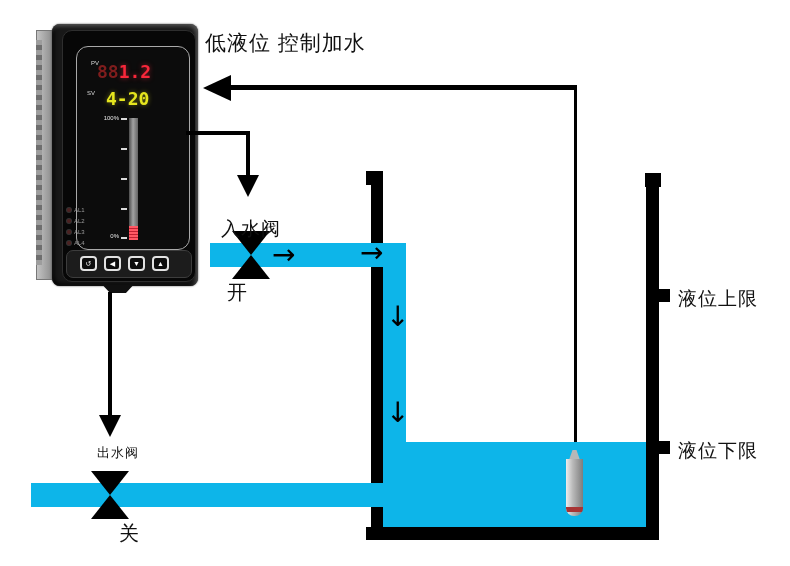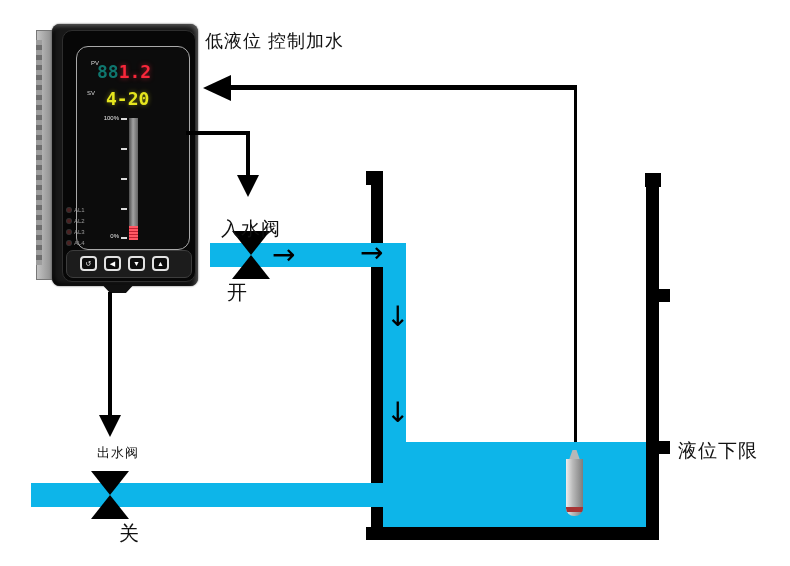--- a/index.html
+++ b/index.html
@@ -29,21 +29,21 @@
             box-shadow:inset 0 0 0 1px #777;}
   .dev-fins{left:36px;top:40px;width:6px;height:225px;
             background:repeating-linear-gradient(180deg,#9d9d9d 0 5px,#6e6e6e 5px 10px);}
   .dev-body{left:52px;top:24px;width:146px;height:262px;background:#181818;border-radius:8px;
             box-shadow:inset -2px 2px 4px rgba(170,170,170,.45), inset 2px -2px 4px rgba(0,0,0,.9), 0 0 2px #444;}
   .dev-inset{left:62px;top:30px;width:134px;height:252px;background:#070707;border-radius:10px;
              border:1px solid #2e2e2e;box-sizing:border-box;}
   .dev-display{left:76px;top:46px;width:114px;height:204px;background:#0c0c0c;border:1px solid #a9a9a9;
                border-radius:12px;box-sizing:border-box;}
   .seg{font-family:"DejaVu Sans Mono",monospace;font-weight:bold;font-size:18px;line-height:20px;}
-  .seg-ghost{color:#0f766e;}
+  .seg-ghost{color:#7f1d1d;}
   .seg-pv{color:var(--pv,#f8273a);text-shadow:0 0 5px rgba(255,40,60,.55);}
   .seg-sv{color:var(--sv,#e6e61e);text-shadow:0 0 5px rgba(230,230,30,.45);margin-left:9px;}
   .tinylab{font-size:6px;color:#d8d8d8;letter-spacing:0;}
   .bar-track{left:129px;top:118px;width:9px;height:122px;
              background:linear-gradient(90deg,#4d4d4d,#a2a2a2 45%,#636363);}
   .bar-red{position:absolute;left:0;bottom:0;width:100%;height:14px;
            background:repeating-linear-gradient(180deg,#ff5864 0 2px,#c02031 2px 3px);}
   .tick{left:121px;width:6px;height:2px;background:#dadada;}
   .scale-lab{font-size:6px;color:#e6e6e6;}
   .alarm-row{display:flex;align-items:center;gap:3px;}
@@ -113,41 +113,42 @@
   </div>
 
   <div class="abs btn-strip">
     <button class="dev-btn" style="left:13px;">↺</button>
     <button class="dev-btn" style="left:37px;">◀</button>
     <button class="dev-btn" style="left:61px;">▼</button>
     <button class="dev-btn" style="left:85px;">▲</button>
   </div>
   <div class="abs dev-tab"></div>
 
-  <div class="abs cn" style="left:205px;top:29px;font-size:18px;">低液位 控制加水</div>
+  <div class="abs cn" style="left:205px;top:29px;font-size:21px;">低液位 控制加水</div>
 
   <div class="abs arrowhead-left" style="left:203px;top:75px;"></div>
   <div class="abs blackbar" style="left:228px;top:85px;width:349px;height:5px;"></div>
   <div class="abs blackbar" style="left:574px;top:85px;width:3px;height:368px;"></div>
 
   <div class="abs blackbar" style="left:186px;top:131px;width:62px;height:4px;"></div>
   <div class="abs blackbar" style="left:246px;top:131px;width:4px;height:46px;"></div>
   <div class="abs arrowhead-down" style="left:237px;top:175px;"></div>
 
   <div class="abs blackbar" style="left:108px;top:292px;width:4px;height:125px;"></div>
   <div class="abs arrowhead-down" style="left:99px;top:415px;"></div>
 
   <div class="abs blackbar" style="left:366px;top:171px;width:17px;height:14px;"></div>
   <div class="abs blackbar" style="left:371px;top:171px;width:12px;height:369px;"></div>
   <div class="abs blackbar" style="left:645px;top:173px;width:16px;height:14px;"></div>
   <div class="abs blackbar" style="left:646px;top:173px;width:13px;height:367px;"></div>
   <div class="abs blackbar" style="left:366px;top:527px;width:293px;height:13px;"></div>
   <div class="abs water" style="left:383px;top:442px;width:263px;height:85px;"></div>
 
   <div class="abs blackbar" style="left:655px;top:289px;width:15px;height:13px;"></div>
+  <div class="abs cn" style="left:678px;top:286px;font-size:19px;">液位上限</div>
   <div class="abs blackbar" style="left:655px;top:441px;width:15px;height:13px;"></div>
   <div class="abs cn" style="left:678px;top:438px;font-size:19px;">液位下限</div>
 
   <div class="abs pipe" style="left:210px;top:243px;width:196px;height:24px;"></div>
   <div class="abs pipe" style="left:383px;top:267px;width:23px;height:176px;"></div>
   <div class="abs valve-top" style="left:232px;top:231px;"></div>
   <div class="abs valve-bottom" style="left:232px;top:255px;"></div>
   <div class="abs cn" style="left:221px;top:216px;font-size:19px;">入水阀</div>
   <div class="abs cn" style="left:227px;top:279px;">开</div>
   <div class="abs flow-glyph" style="left:272px;top:241px;">→</div>

